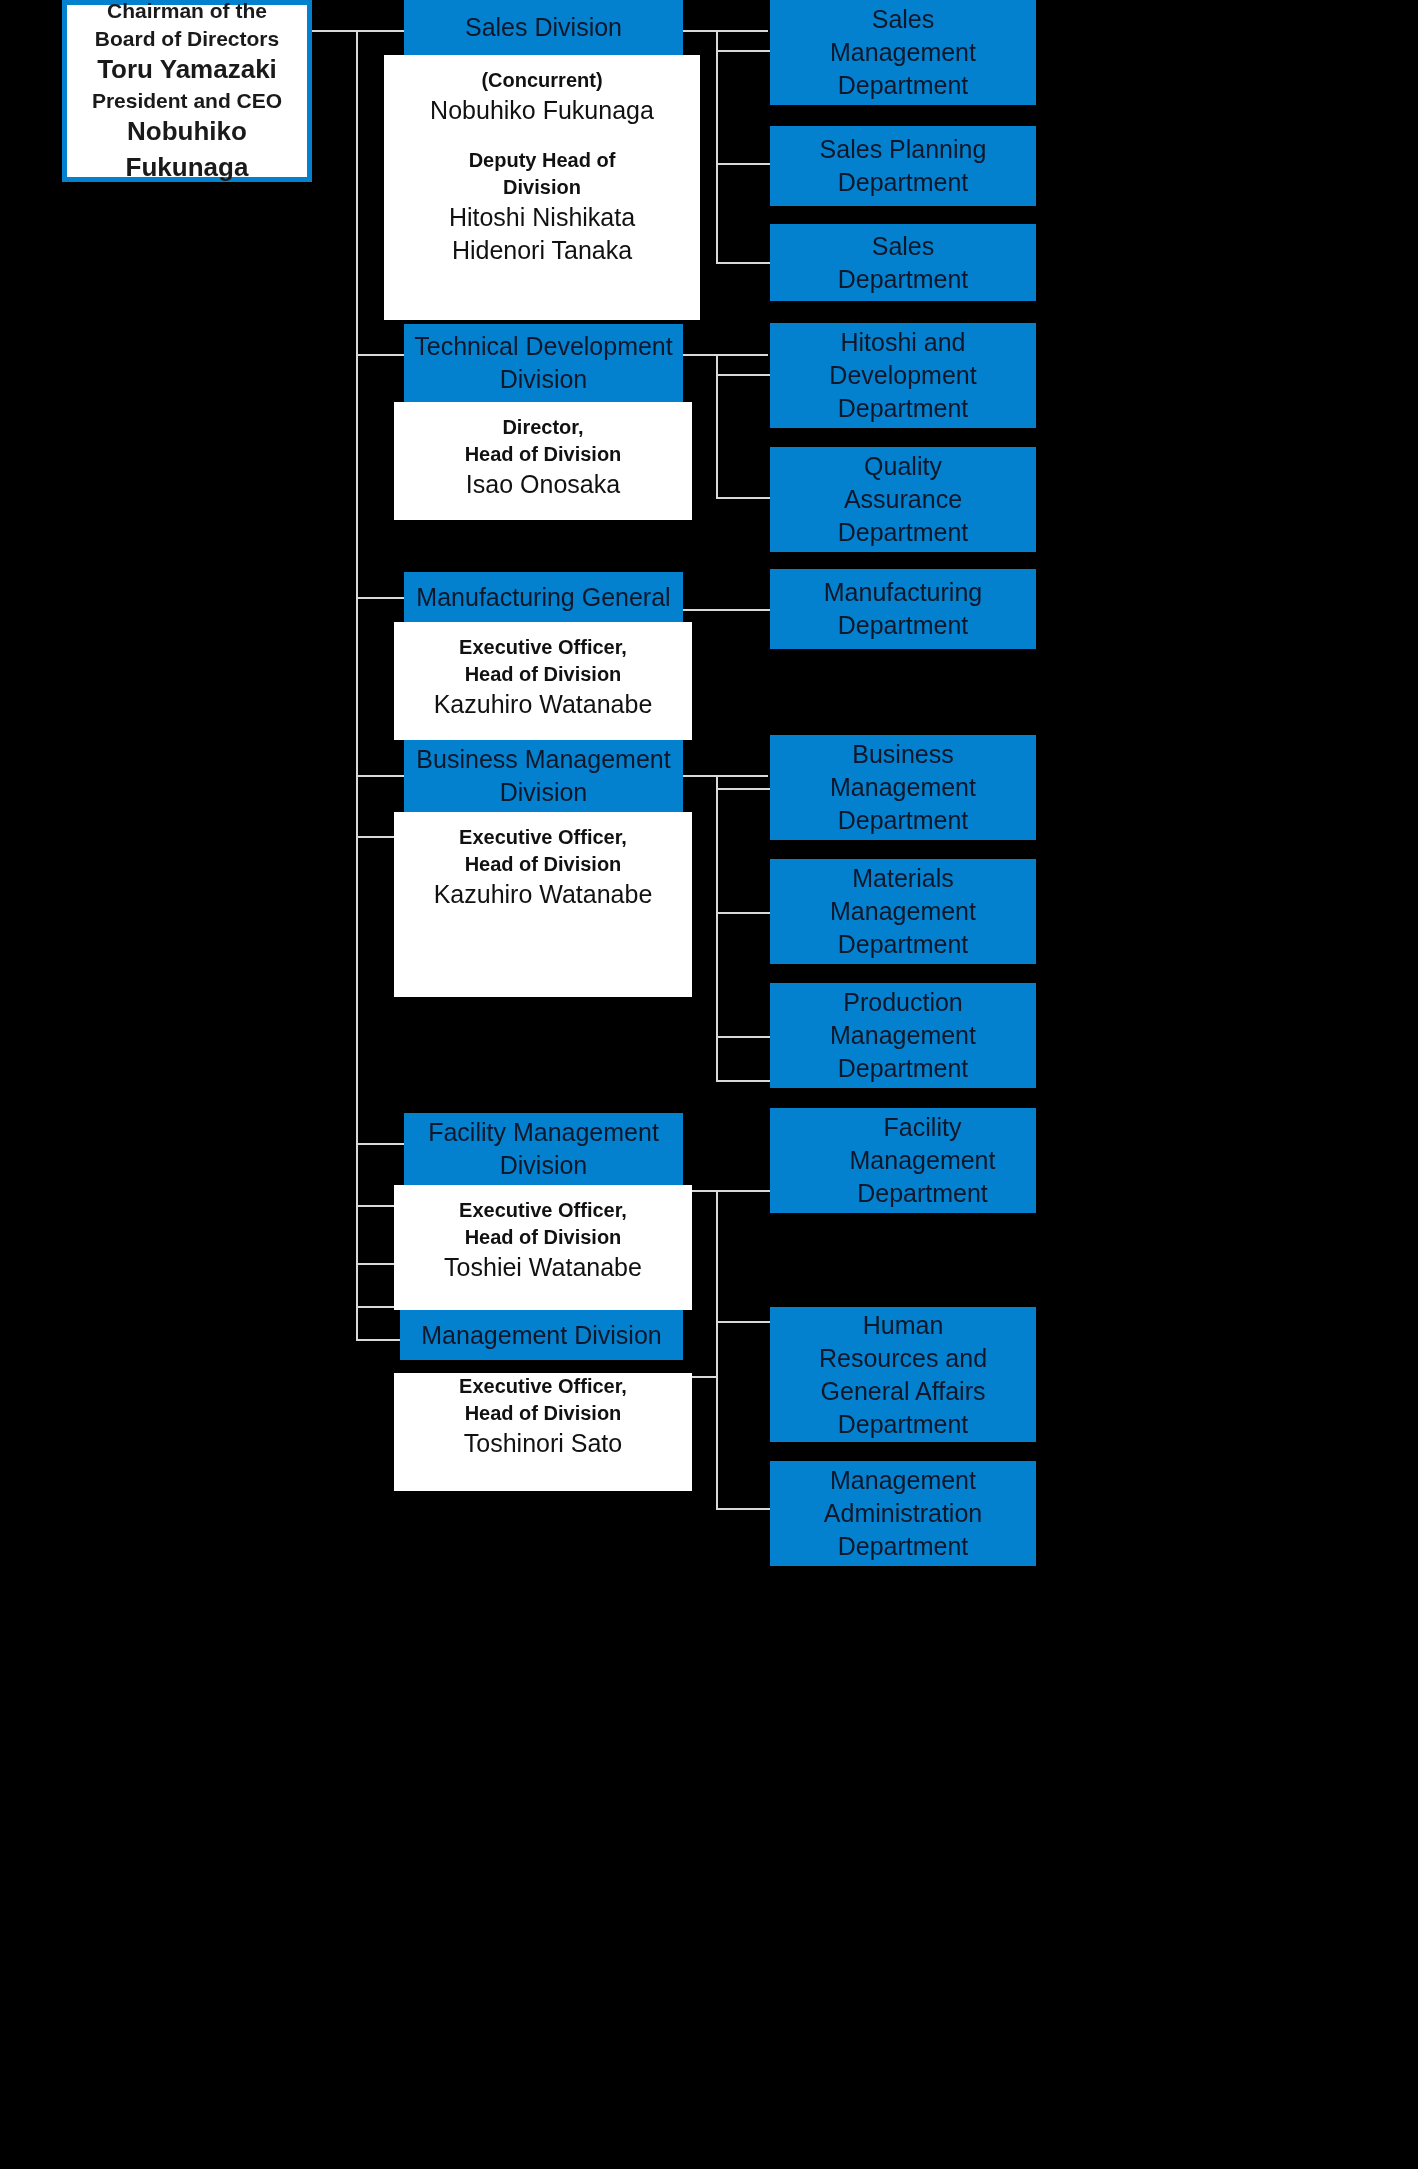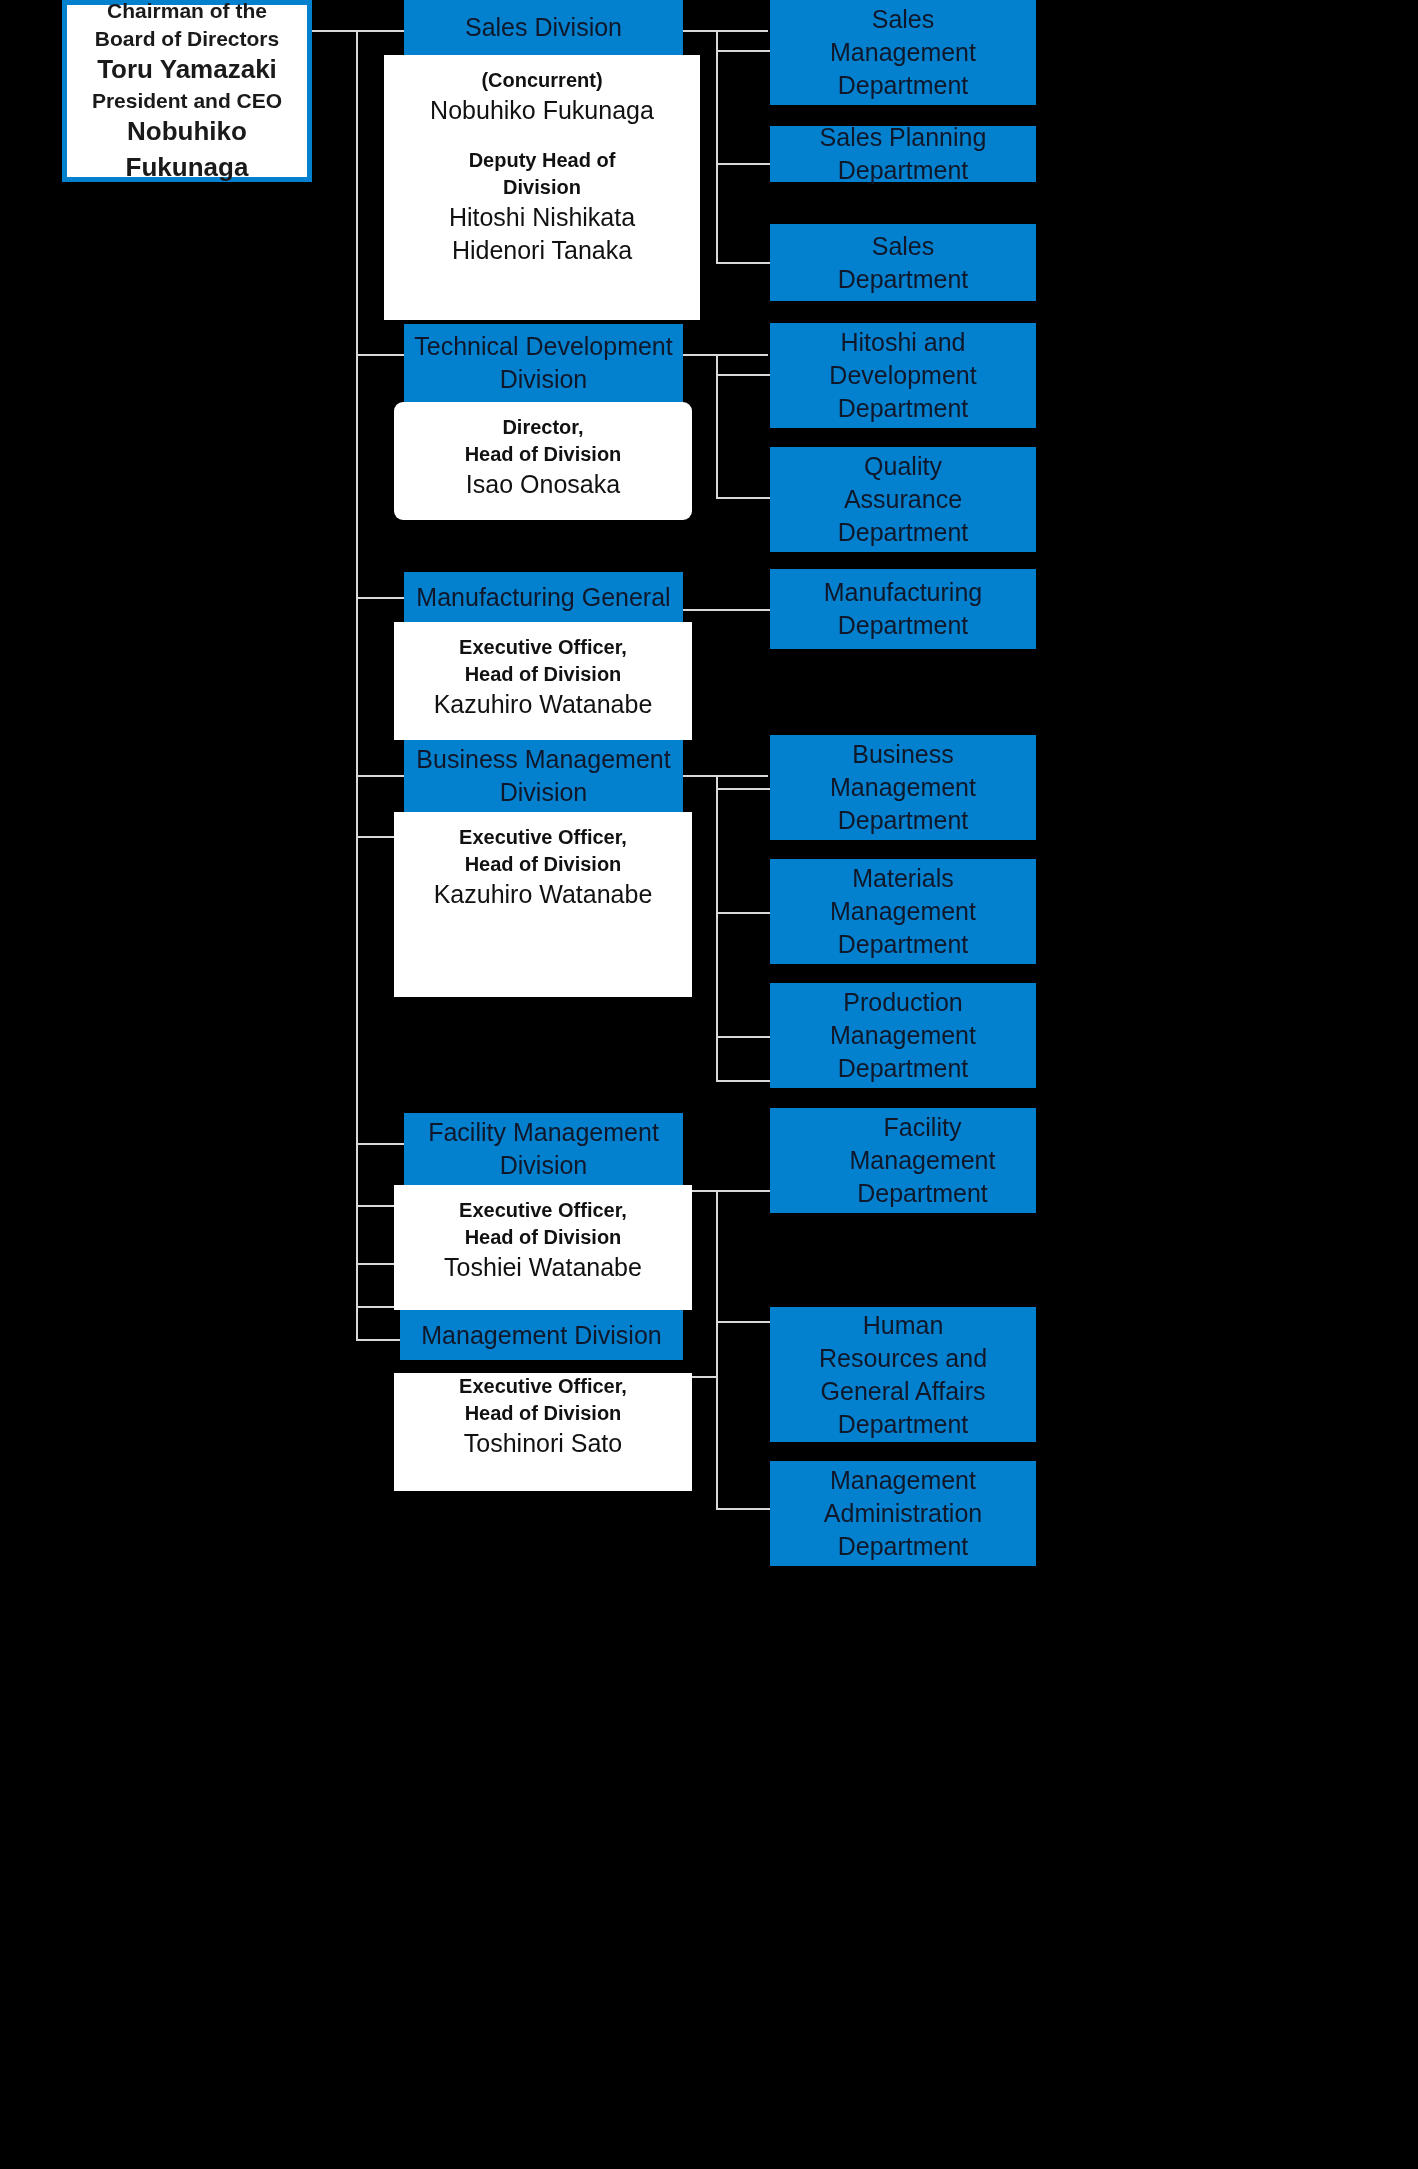--- a/index.html
+++ b/index.html
@@ -135,21 +135,21 @@
     <div class="role">Deputy Head of</div>
     <div class="role">Division</div>
     <div class="pname">Hitoshi Nishikata</div>
     <div class="pname">Hidenori Tanaka</div>
   </div>
 
   <div class="blue-box div-head" style="left:404px; top:324px; width:279px; height:78px; flex-direction:column;">
     <span>Technical Development</span>
     <span>Division</span>
   </div>
-  <div class="white-panel" style="left:394px; top:402px; width:298px; height:118px; padding-top:12px;border-radius:9px;">
+  <div class="white-panel" style="left:394px; top:402px; width:298px; height:118px; padding-top:12px;">
     <div class="role">Director,</div>
     <div class="role">Head of Division</div>
     <div class="pname">Isao Onosaka</div>
   </div>
 
   <div class="blue-box div-head" style="left:404px; top:572px; width:279px; height:50px;">
     <span>Manufacturing General</span>
   </div>
   <div class="white-panel" style="left:394px; top:622px; width:298px; height:118px; padding-top:12px;">
     <div class="role">Executive Officer,</div>
@@ -185,21 +185,21 @@
     <div class="role">Head of Division</div>
     <div class="pname">Toshinori Sato</div>
   </div>
 
   <div class="blue-box dept" style="left:770px; top:0px; width:266px; height:105px; flex-direction:column;">
     <span>Sales</span>
     <span>Management</span>
     <span>Department</span>
   </div>
 
-  <div class="blue-box dept" style="left:770px; top:126px; width:266px; height:56px; flex-direction:column;">
+  <div class="blue-box dept" style="left:770px; top:126px; width:266px; height:80px; flex-direction:column;">
     <span>Sales Planning</span>
     <span>Department</span>
   </div>
 
   <div class="blue-box dept" style="left:770px; top:224px; width:266px; height:77px; flex-direction:column;">
     <span>Sales</span>
     <span>Department</span>
   </div>
 
   <div class="blue-box dept" style="left:770px; top:323px; width:266px; height:105px; flex-direction:column;">

